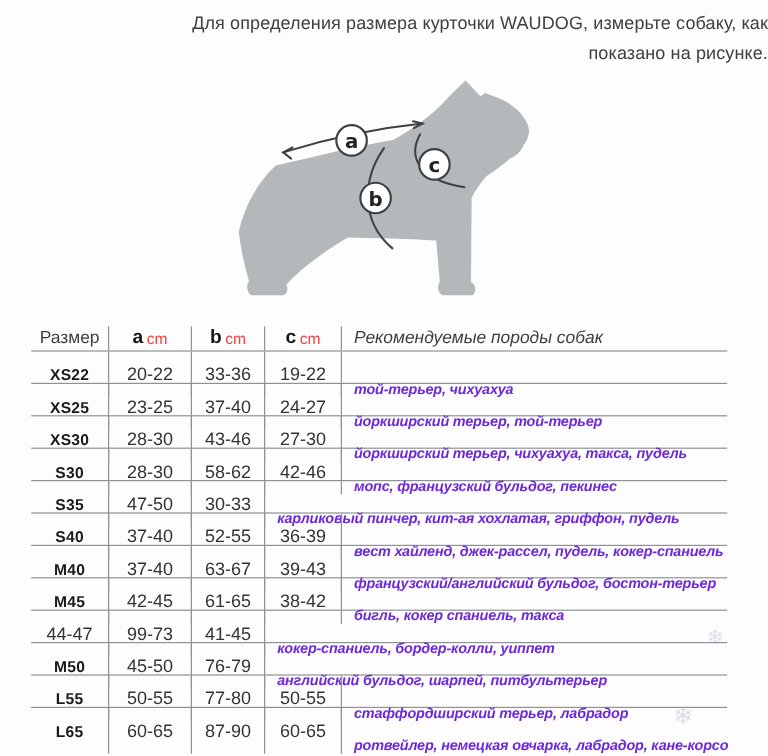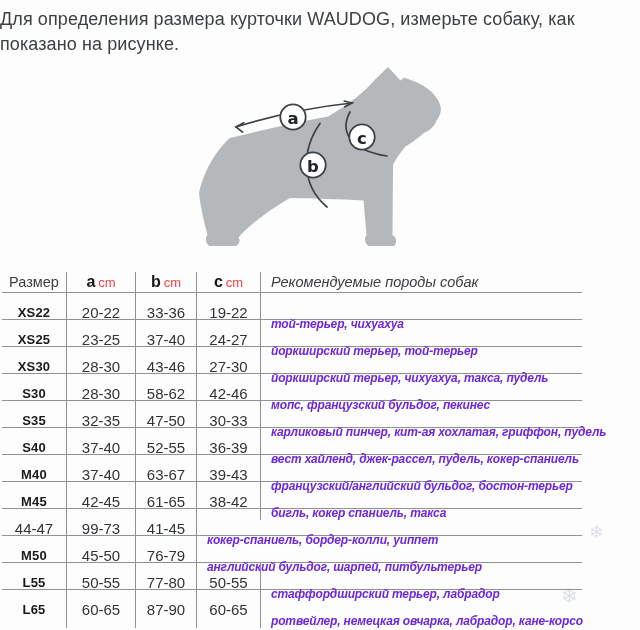--- a/index.html
+++ b/index.html
@@ -14,41 +14,41 @@
     font-family:"Liberation Sans","DejaVu Sans",sans-serif;
     background:#fdfdfd;
     position:relative;
     overflow:hidden;
   }
   .page{position:absolute;inset:0;}
 
   
   .title{
     position:absolute;top:7px;left:0;width:640px;
-    text-align:left;font-size:18px;line-height:25px;
+    text-align:right;font-size:15px;line-height:25px;
     color:var(--ink-soft);letter-spacing:.1px;
   }
 
   
   .diagram{position:absolute;left:190px;top:60px;width:262px;height:192px;}
   .dog{fill:#b5b8ba;}
   .measure{stroke:#3c4145;stroke-width:1.7;fill:none;stroke-linecap:round;}
   .badge{fill:#ffffff;stroke:#3c4145;stroke-width:1.8;}
   .badge-letter{
     font-family:"DejaVu Sans","Liberation Sans",sans-serif;
     font-weight:bold;font-size:16.5px;fill:#202428;
   }
 
   
   .wm{position:absolute;color:#c7cade;opacity:.6;}
   .wm1{left:589px;top:522px;font-size:17px;}
   .wm2{left:561px;top:584px;font-size:20px;}
 
   
-  .size-table{position:absolute;left:2px;top:272px;width:580px;text-align:center;}
+  .size-table{position:absolute;left:26px;top:272px;width:580px;text-align:center;}
   .t-row{
     display:grid;
     grid-template-columns:65px 69px 61px 64px 321px;
     height:27px;
     border-bottom:1px solid var(--line);
   }
   .t-row.head{height:21px;}
   .t-row.last{border-bottom:none;}
   .c{display:flex;align-items:center;justify-content:center;}
   .c.v{border-right:1px solid var(--line);}
@@ -173,21 +173,20 @@
   <div class="t-row">
     <div class="c v cell-size">S30</div>
     <div class="c v cell-num">28-30</div>
     <div class="c v cell-num">58-62</div>
     <div class="c v cell-num">42-46</div>
     <div class="c breeds cell-breeds">мопс, французский бульдог, пекинес</div>
   </div>
 
   <div class="t-row">
     <div class="c v cell-size">S35</div>
-    <div class="c v cell-num">32-35</div>
     <div class="c v cell-num">47-50</div>
     <div class="c v cell-num">30-33</div>
     <div class="c breeds cell-breeds">карликовый пинчер, кит-ая хохлатая, гриффон, пудель</div>
   </div>
 
   <div class="t-row">
     <div class="c v cell-size">S40</div>
     <div class="c v cell-num">37-40</div>
     <div class="c v cell-num">52-55</div>
     <div class="c v cell-num">36-39</div>

